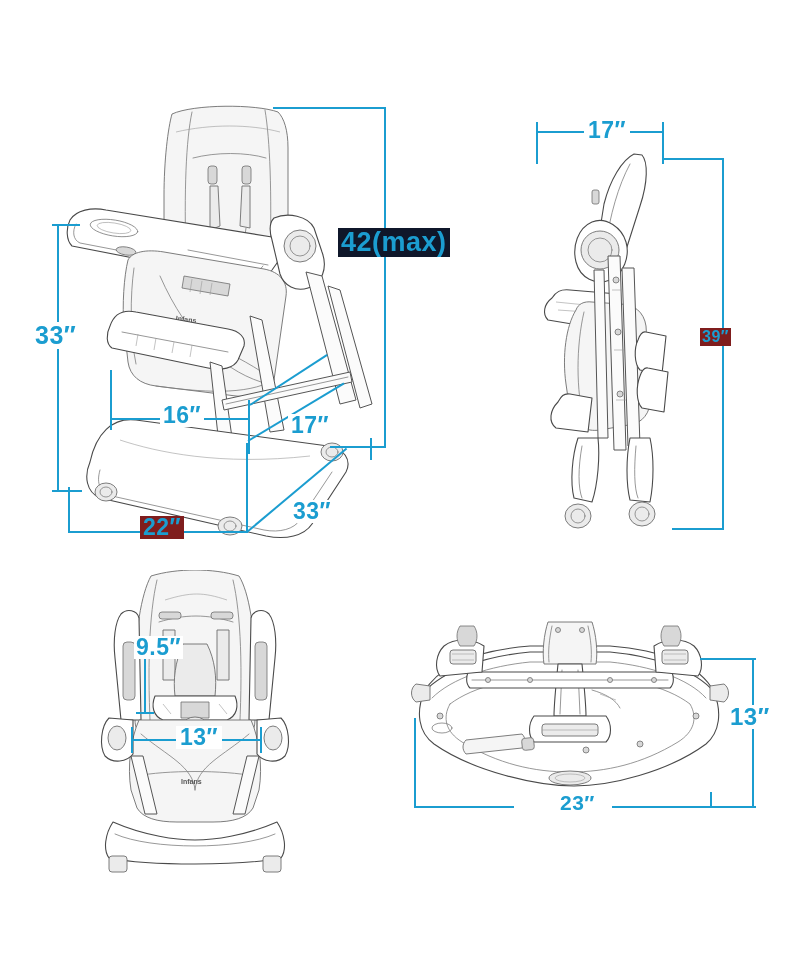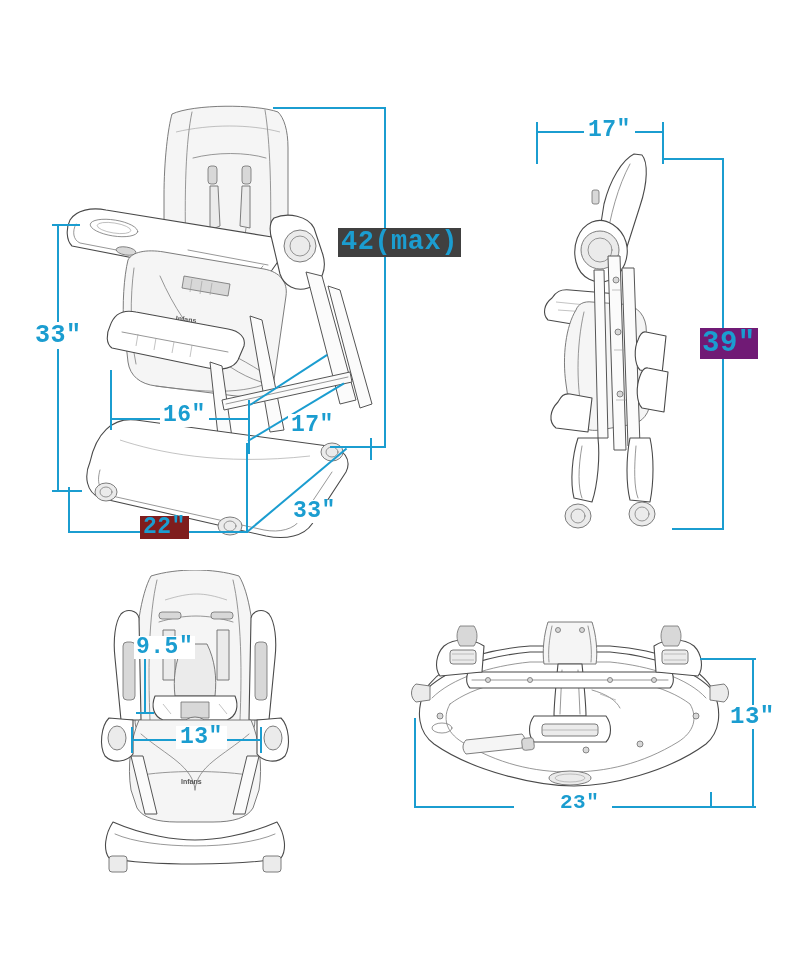--- a/index.html
+++ b/index.html
@@ -4,21 +4,21 @@
 <style>
   html,body{margin:0;padding:0;background:#ffffff;}
   body{width:800px;height:977px;position:relative;overflow:hidden;
        font-family:"Liberation Sans",sans-serif;}
 
   #stage{position:absolute;inset:0;background:#ffffff;}
 
   
   .dim-label{position:absolute;color:#1b9dd0;font-weight:bold;
              letter-spacing:.5px;white-space:nowrap;line-height:1;
-             font-family:Liberation Mono, monospace;}
+             font-family:Liberation Sans, sans-serif;}
   .dline{position:absolute;background:#1b9dd0;}
   .dline.h{height:2px;}
   .dline.v{width:2px;}
   .tick{position:absolute;background:#1b9dd0;}
   .tick.v{width:2px;}
   .tick.h{height:2px;}
   .dline.diag{height:2px;transform-origin:0 50%;}
 
   
   .view{position:absolute;}
@@ -119,21 +119,21 @@
         <ellipse class="ln-t" cx="170" cy="426" rx="6" ry="5"></ellipse>
         <ellipse class="fl-g" cx="272" cy="352" rx="11" ry="9"></ellipse>
         <ellipse class="ln-t" cx="272" cy="352" rx="6" ry="5"></ellipse>
       </svg>
     </div>
   </div>
 
   <div class="dline h" style="left:273px;top:107px;width:113px;"></div>
   <div class="dline h" style="left:330px;top:446px;width:56px;"></div>
   <div class="dline v" style="left:384px;top:107px;height:340px;"></div>
-  <div class="dim-label" style="left:338px;top:228px;font-size:27px;background:#404040;padding:1px 3px;">42(max)</div>
+  <div class="dim-label" style="left:338px;top:228px;font-size:27px;background:#0f172a;padding:1px 3px;">42(max)</div>
 
   <div class="dline h" style="left:52px;top:224px;width:28px;"></div>
   <div class="dline h" style="left:52px;top:490px;width:30px;"></div>
   <div class="dline v" style="left:57px;top:224px;height:267px;"></div>
   <div class="dim-label" style="left:33px;top:322px;font-size:25px;background:#fff;padding:1px 2px;">33″</div>
 
   <div class="dline h" style="left:110px;top:418px;width:140px;"></div>
   <div class="tick v" style="left:110px;top:400px;height:30px;"></div>
   <div class="tick v" style="left:248px;top:400px;height:38px;"></div>
   <div class="dim-label" style="left:160px;top:404px;font-size:23px;background:#fff;padding:0 3px;">16″</div>
@@ -208,21 +208,21 @@
   </div>
 
   <div class="dline h" style="left:536px;top:131px;width:128px;"></div>
   <div class="tick v" style="left:536px;top:122px;height:42px;"></div>
   <div class="tick v" style="left:662px;top:122px;height:42px;"></div>
   <div class="dim-label" style="left:584px;top:119px;font-size:23px;background:#fff;padding:0 4px;">17″</div>
 
   <div class="dline h" style="left:662px;top:158px;width:62px;"></div>
   <div class="dline h" style="left:672px;top:528px;width:52px;"></div>
   <div class="dline v" style="left:722px;top:158px;height:371px;"></div>
-  <div class="dim-label" style="left:700px;top:328px;font-size:29px;background:#701a75;padding:1px 2px;">39″</div>
+  <div class="dim-label" style="left:700px;top:328px;font-size:16px;background:#7f1d1d;padding:1px 2px;">39″</div>
 
   <div class="view" style="left:95px;top:570px;width:200px;height:310px;">
     <div class="art">
       <svg viewBox="0 0 200 310" preserveAspectRatio="none">
 
         <path class="fl-l" d="M56 6 C46 24 40 64 40 104 L40 150 C40 164 50 172 64 172
                               L138 172 C152 172 160 164 160 150 L160 100
                               C160 60 154 22 144 6 C118 -2 82 -2 56 6 Z"></path>
         <path class="ln-t" d="M62 10 C54 44 52 100 56 170"></path>
         <path class="ln-t" d="M138 10 C146 44 148 100 144 170"></path>

